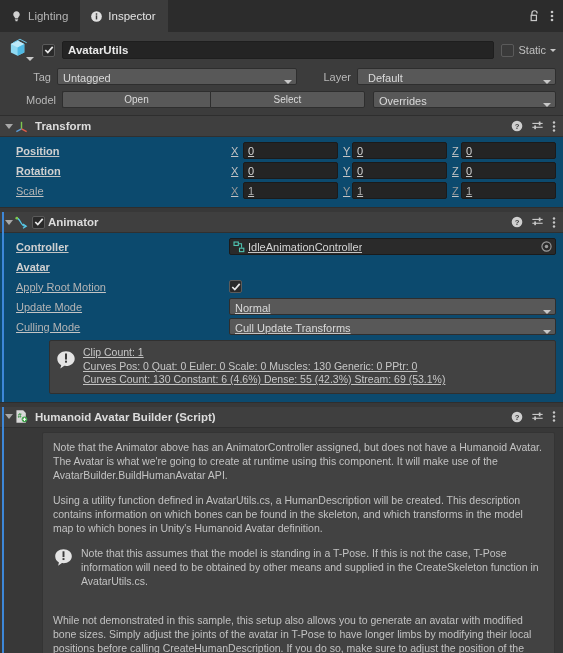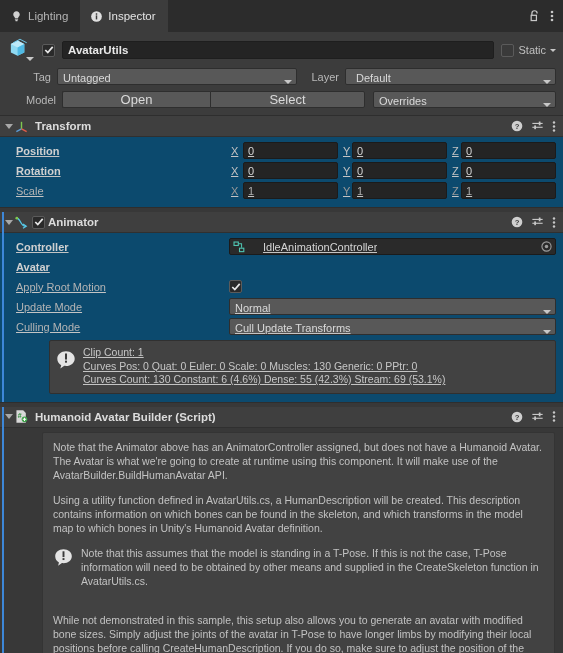--- a/index.html
+++ b/index.html
@@ -52,21 +52,21 @@
 
   .dropdown {
     height: 17px; background: #585858; border: 1px solid #2e2e2e;
     border-radius: 2px; display: flex; align-items: flex-end;
     padding: 0 4px 0 5px; color: #dadada; font-size: 11px; position: relative;
   }
   .dropdown .caret { margin-left: auto; }
   .btn {
     height: 17px; background: #585858; border: 1px solid #2e2e2e;
     display: flex; align-items: center; justify-content: center;
-    color: #dadada; font-size: 13px;
+    color: #dadada; font-size: 10px;
   }
   .caret {
     width: 0; height: 0; border-left: 4px solid transparent;
     border-right: 4px solid transparent; border-top: 4px solid #c8c8c8;
   }
   .caret-sm {
     width: 0; height: 0; border-left: 3.5px solid transparent;
     border-right: 3.5px solid transparent; border-top: 3.5px solid #c8c8c8;
   }
 
@@ -101,21 +101,21 @@
   .vec-in {
     flex: 1; height: 17px; background: #242424; border: 1px solid #1b1b1b;
     border-radius: 2px; display: flex; align-items: center;
     padding: 0 4px; color: #d4d4d4; font-size: 11px; min-width: 0;
   }
   .vec-in.dim { color: #b0b0b0; }
 
   .objfield {
     flex: 1; height: 17px; background: #2a2a2a; border: 1px solid #1b1b1b;
     border-radius: 2px; display: flex; align-items: center;
-    padding: 0 2px 0 3px; gap: 18px; color: #d4d4d4; font-size: 11px; min-width: 0;
+    padding: 0 2px 0 3px; gap: 3px; color: #d4d4d4; font-size: 11px; min-width: 0;
   }
   .objfield .txt { overflow: hidden; white-space: nowrap; }
   .obj-pick {
     margin-left: auto; width: 13px; height: 13px; flex: none;
     display: flex; align-items: center; justify-content: center;
   }
 
   
   .helpbox {
     background: #424242; border: 1px solid #303030; border-radius: 2px;
@@ -201,21 +201,21 @@
       <div class="caret-sm"></div>
     </div>
   </div>
 
   <div class="go-row2">
     <span class="lbl-sm" style="width:50px;text-align:right;padding-right:6px;">Tag</span>
     <div class="dropdown" style="width:240px;">
       <span>Untagged</span>
       <span class="caret"></span>
     </div>
-    <span class="lbl-sm" style="width:48px;text-align:right;padding-right:6px;">Layer</span>
+    <span class="lbl-sm" style="width:60px;text-align:right;padding-right:6px;">Layer</span>
     <div class="dropdown" style="flex:1;padding-left:10px;">
       <span>Default</span>
       <span class="caret"></span>
     </div>
   </div>
 
   <div class="go-row3">
     <span class="lbl-sm" style="width:55px;text-align:right;padding-right:6px;">Model</span>
     <div class="btn" style="width:148px;border-right:none;border-radius:2px 0 0 2px;">
       <span>Open</span>

